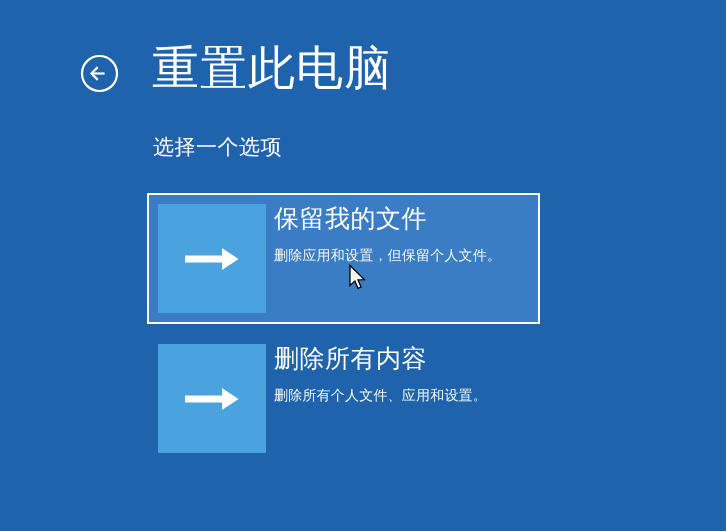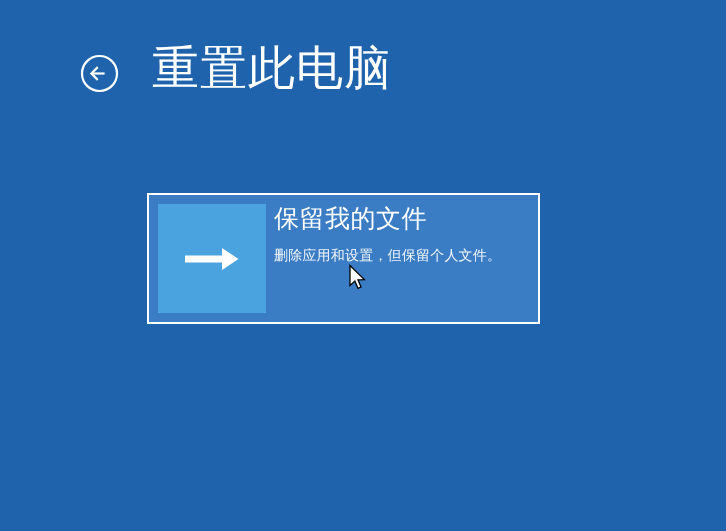--- a/index.html
+++ b/index.html
@@ -151,39 +151,53 @@
       <span>
         <svg width="39" height="39" viewBox="0 0 39 39" aria-hidden="true">
           <circle cx="19.5" cy="19.5" r="17.5" fill="none" stroke="#ffffff" stroke-width="2.2"></circle>
           <path d="M23.5 19.5 H12.6" fill="none" stroke="#ffffff" stroke-width="2.2" stroke-linecap="square"></path>
           <path d="M17.0 13.9 L11.4 19.5 L17.0 25.1" fill="none" stroke="#ffffff" stroke-width="2.2" stroke-linecap="square" stroke-linejoin="miter"></path>
         </svg>
       </span>
     </div>
 
     <div class="page-title">重置此电脑</div>
+    <div class="subtitle">选择一个选项</div>
 
   </div>
 
   <div class="options">
 
     <div class="option option-0 selected">
       <div class="option-tile">
         <span>
           <svg width="62" height="44" viewBox="0 0 62 44" aria-hidden="true">
             <path d="M4 18.5 H41 V11 L57.5 22 L41 33 V25.5 H4 Z" fill="#ffffff"></path>
           </svg>
         </span>
       </div>
       <div class="option-text">
         <div class="option-title">保留我的文件</div>
         <div class="option-desc">删除应用和设置，但保留个人文件。</div>
       </div>
     </div>
 
+    <div class="option option-1">
+      <div class="option-tile">
+        <span>
+          <svg width="62" height="44" viewBox="0 0 62 44" aria-hidden="true">
+            <path d="M4 18.5 H41 V11 L57.5 22 L41 33 V25.5 H4 Z" fill="#ffffff"></path>
+          </svg>
+        </span>
+      </div>
+      <div class="option-text">
+        <div class="option-title">删除所有内容</div>
+        <div class="option-desc">删除所有个人文件、应用和设置。</div>
+      </div>
+    </div>
 
   </div>
 
   <div class="cursor">
     <svg width="20" height="28" viewBox="0 0 20 28" aria-hidden="true">
       <path d="M2 1.5 L2 21.5 L6.9 17.0 L10.0 24.3 L13.0 23.0 L10.0 15.9 L16.4 15.6 Z" fill="#ffffff" stroke="#000000" stroke-width="1.3" stroke-linejoin="miter"></path>
     </svg>
   </div>
 
 </div>

